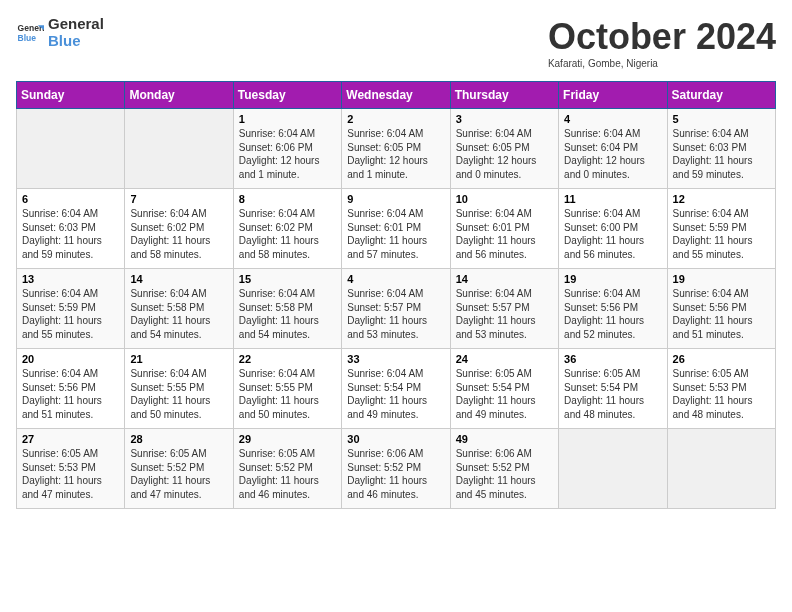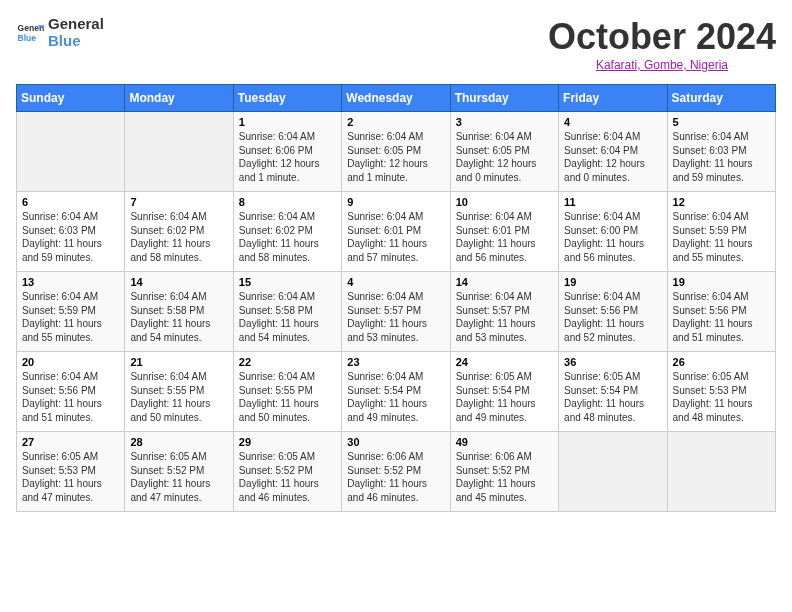--- a/index.html
+++ b/index.html
@@ -19,39 +19,38 @@
     .logo {
       display: flex;
       align-items: center;
       gap: 4px;
     }
     .logo-icon {
       width: 28px;
       height: 28px;
     }
     .title-block {
-      text-align: center;
+      text-align: left;
     }
     .month-title {
       font-size: 36px;
       font-weight: bold;
       color: #333;
     }
     .location {
-      font-size: 12px;
-      color: #a21caf;
-      text-decoration: underline;
+      font-size: 10px;
+      color: #404040;
     }
     table {
       width: 100%;
       border-collapse: collapse;
       font-size: 10px;
     }
     thead tr {
-      background-color: #3b82f6;
+      background-color: #a21caf;
       color: #fff;
       margin-top: 12px;
     }
     thead th {
       padding: 6px 4px;
       text-align: left;
       font-size: 12px;
       font-weight: bold;
       border: 1px solid #2060a0;
     }
@@ -275,21 +274,21 @@
 and 50 minutes.</div>
         </td>
         <td>
           <span class="day-num">22</span>
           <div class="day-info" style="white-space: pre-line;">Sunrise: 6:04 AM
 Sunset: 5:55 PM
 Daylight: 11 hours
 and 50 minutes.</div>
         </td>
         <td>
-          <span class="day-num">23</span>
+          <span class="day-num">33</span>
           <div class="day-info" style="white-space: pre-line;">Sunrise: 6:04 AM
 Sunset: 5:54 PM
 Daylight: 11 hours
 and 49 minutes.</div>
         </td>
         <td>
           <span class="day-num">24</span>
           <div class="day-info" style="white-space: pre-line;">Sunrise: 6:05 AM
 Sunset: 5:54 PM
 Daylight: 11 hours

